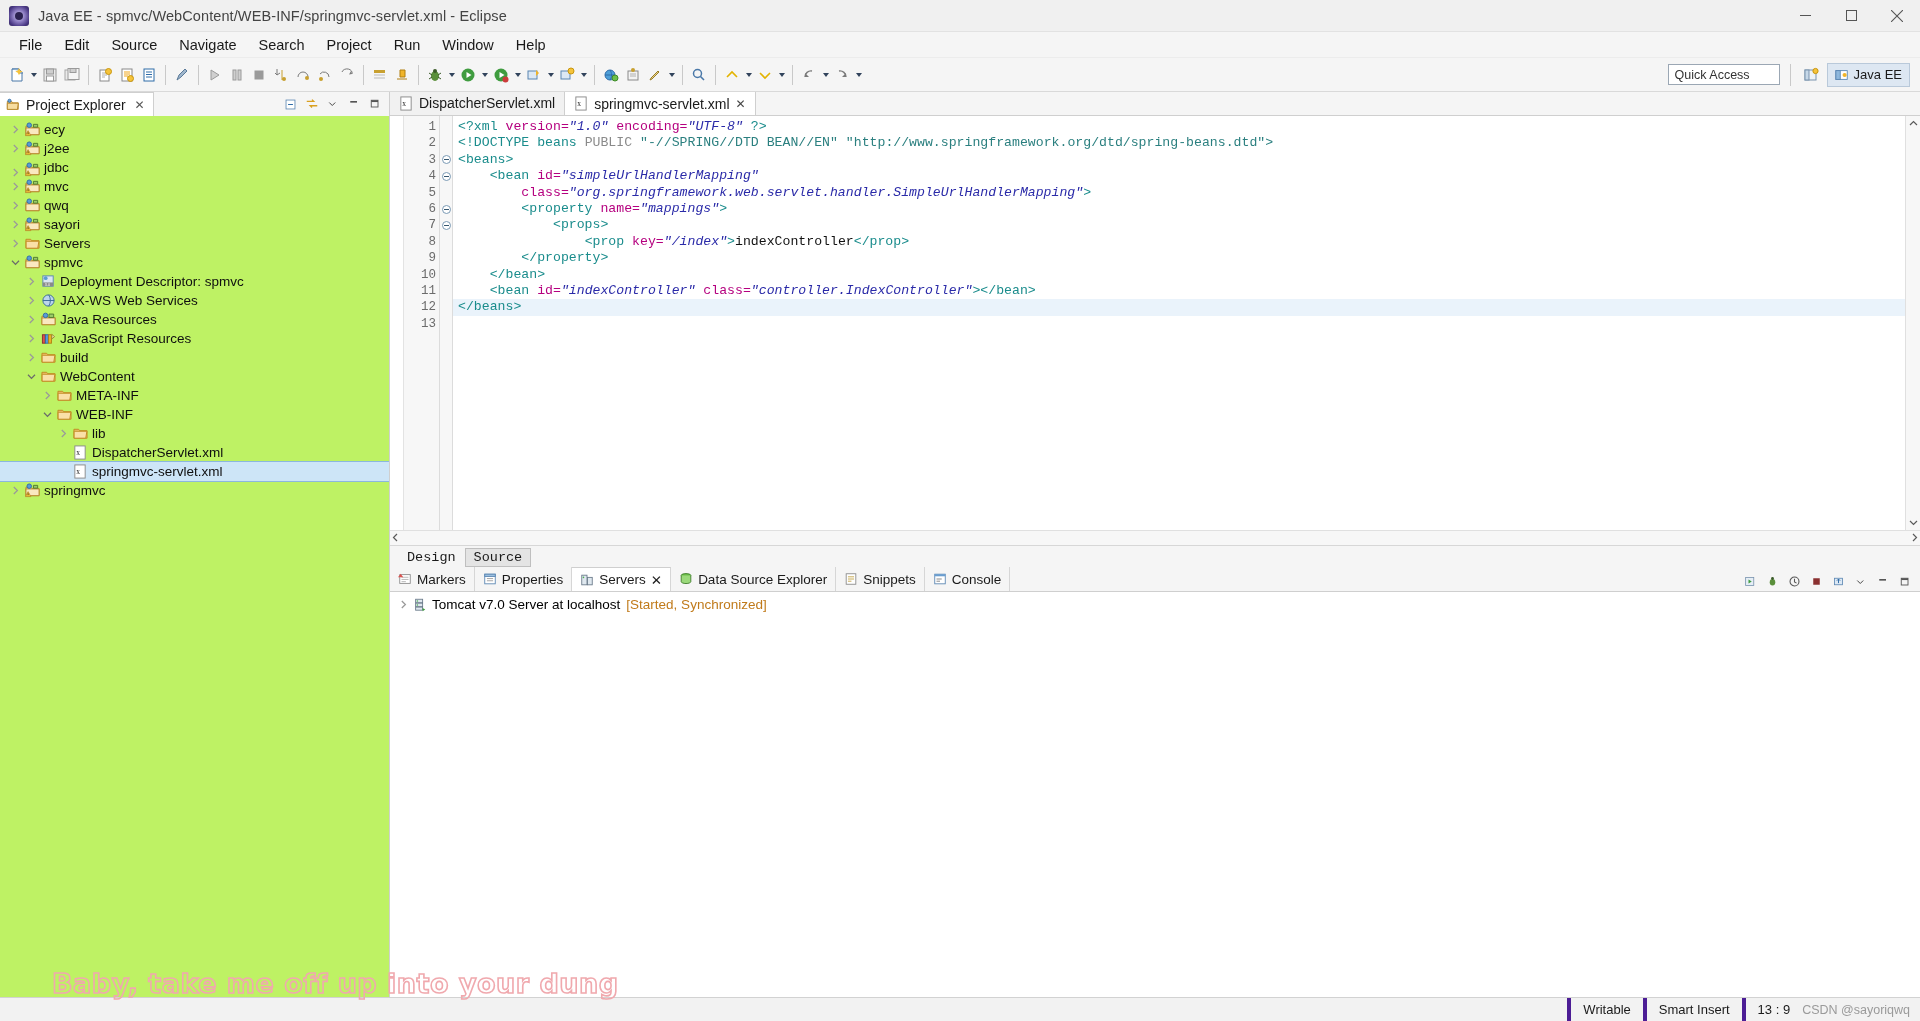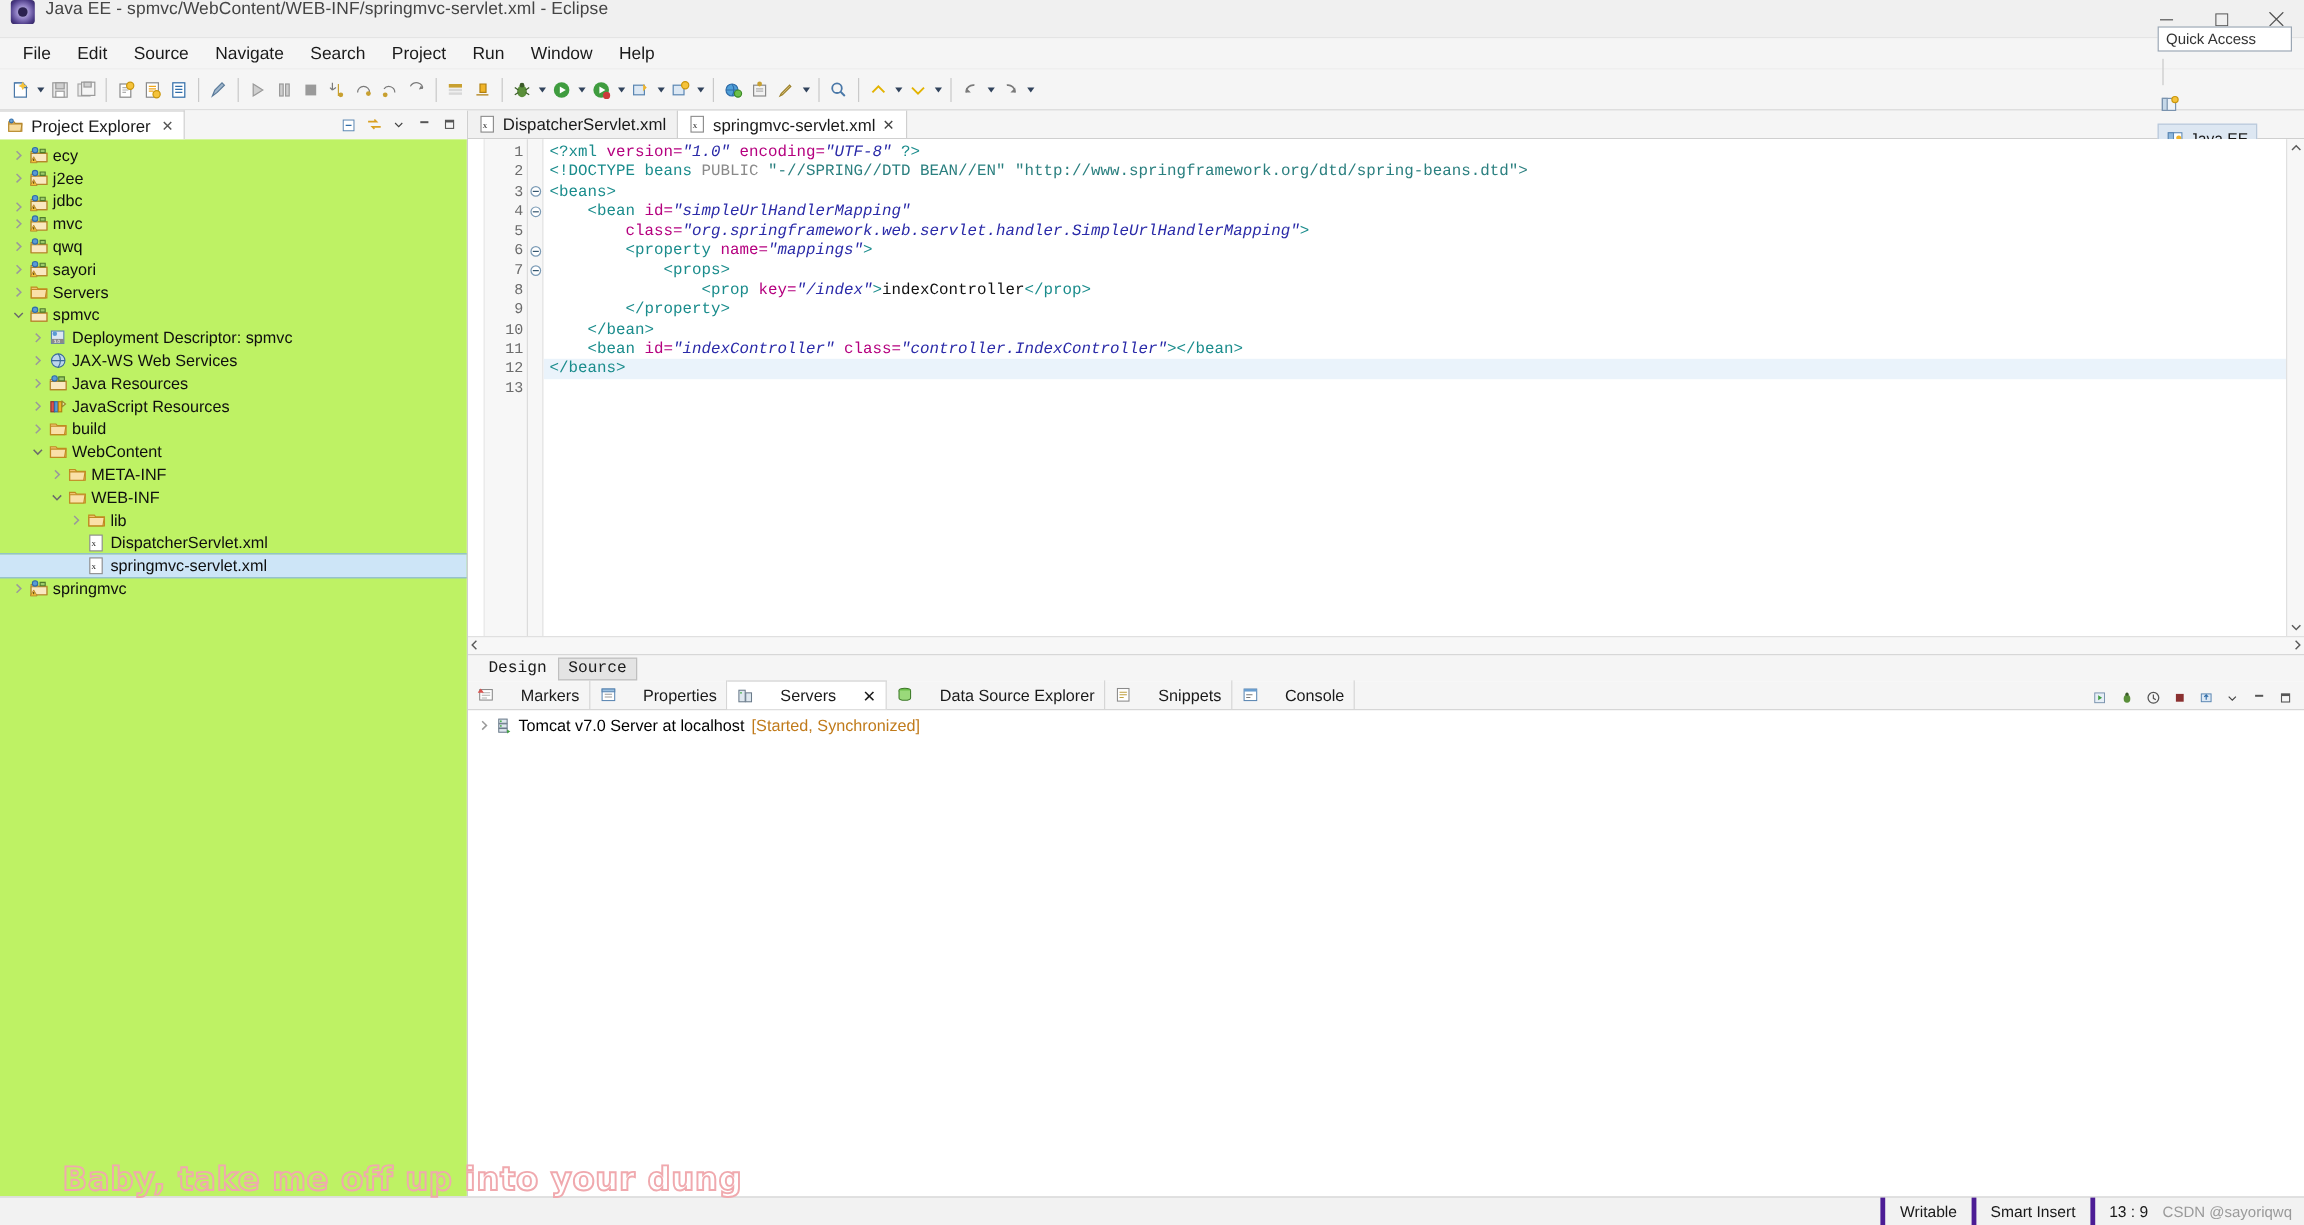--- a/index.html
+++ b/index.html
@@ -8,21 +8,21 @@
     font-family: "Liberation Sans", sans-serif;
     background: #ffffff;
     overflow: hidden;
   }
   #app { position: relative; width: 1920px; height: 1021px; display: flex; flex-direction: column; }
 
   
   .titlebar {
     height: 32px; flex: 0 0 32px;
     background: #f0f0f0;
-    display: flex; align-items: flex-start;
+    display: flex; align-items: center;
     border-bottom: 1px solid #e2e2e2;
   }
   .title-icon {
     width: 20px; height: 20px; margin-left: 9px; margin-right: 9px;
     border-radius: 3px;
     background: radial-gradient(circle at 50% 50%, #d8d8f0 0%, #8f7fc4 40%, #4b3a86 75%, #2f2459 100%);
     position: relative; flex: 0 0 20px;
   }
   .title-icon::after {
     content: ""; position: absolute; left: 6px; top: 6px; width: 8px; height: 8px;
@@ -65,21 +65,21 @@
     width: 11px; height: 24px; display: flex; align-items: center; justify-content: center;
   }
   .tb-arrow::after {
     content: ""; border-left: 3.5px solid transparent; border-right: 3.5px solid transparent;
     border-top: 4px solid #31435c;
   }
   
   .ic { width: 16px; height: 16px; display: block; }
 
   .quick-access {
-    margin-left: auto; display: flex; align-items: flex-start; gap: 6px; padding-right: 4px; flex-direction: column;
+    margin-left: auto; display: flex; align-items: center; gap: 6px; padding-right: 4px;
   }
   .qa-box {
     width: 112px; height: 21px; border: 1px solid #9ba7b4; background: #fff;
     display: flex; align-items: center; padding-left: 6px;
     font-size: 12.5px; color: #333;
   }
   .persp-sep { width: 1px; height: 22px; background: #c9c9c9; margin: 0 4px; }
   .persp-open {
     width: 20px; height: 20px; display: flex; align-items: center; justify-content: center;
   }
@@ -198,21 +198,21 @@
   .dtab { font-size: 13.5px; color: #1a1a1a; padding: 2px 9px; }
   .dtab.active { background: #e4e4e4; border: 1px solid #bfbfbf; padding: 1px 8px; }
 
   
   .bottom-panel { flex: 1 1 auto; display: flex; flex-direction: column; min-height: 0; background: #fff; }
   .bp-tabbar {
     height: 24px; flex: 0 0 24px; display: flex; align-items: flex-end;
     background: #f5f5f5; border-bottom: 1px solid #cfcfcf;
   }
   .bptab {
-    height: 24px; display: flex; align-items: center; gap: 22px; padding: 0 8px;
+    height: 24px; display: flex; align-items: center; gap: 5px; padding: 0 8px;
     font-size: 13.5px; color: #1a1a1a; border-right: 1px solid #d6d6d6;
   }
   .bptab.active { background: #fff; border-top: 1px solid #cfcfcf; font-weight: 400; }
   .bp-tools { margin-left: auto; display: flex; align-items: center; gap: 3px; padding-right: 6px; }
   .bp-list { flex: 1 1 auto; background: #fff; padding-top: 3px; }
   .bp-row {
     height: 19px; display: flex; align-items: center; font-size: 13.5px; padding-left: 6px;
     white-space: nowrap;
   }
   .srv-status { margin-left: 6px; }

